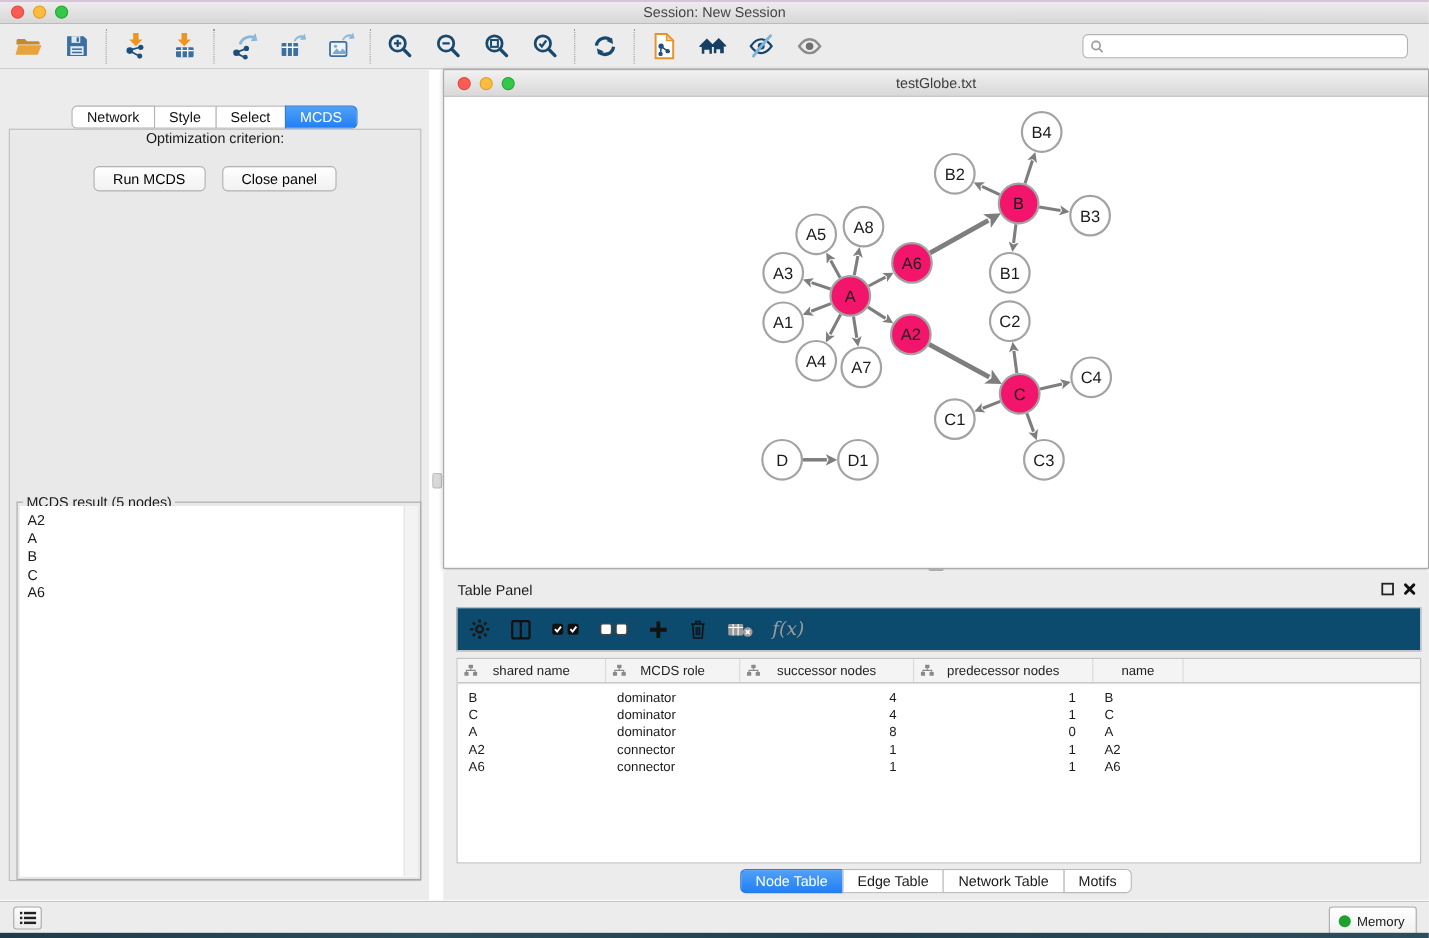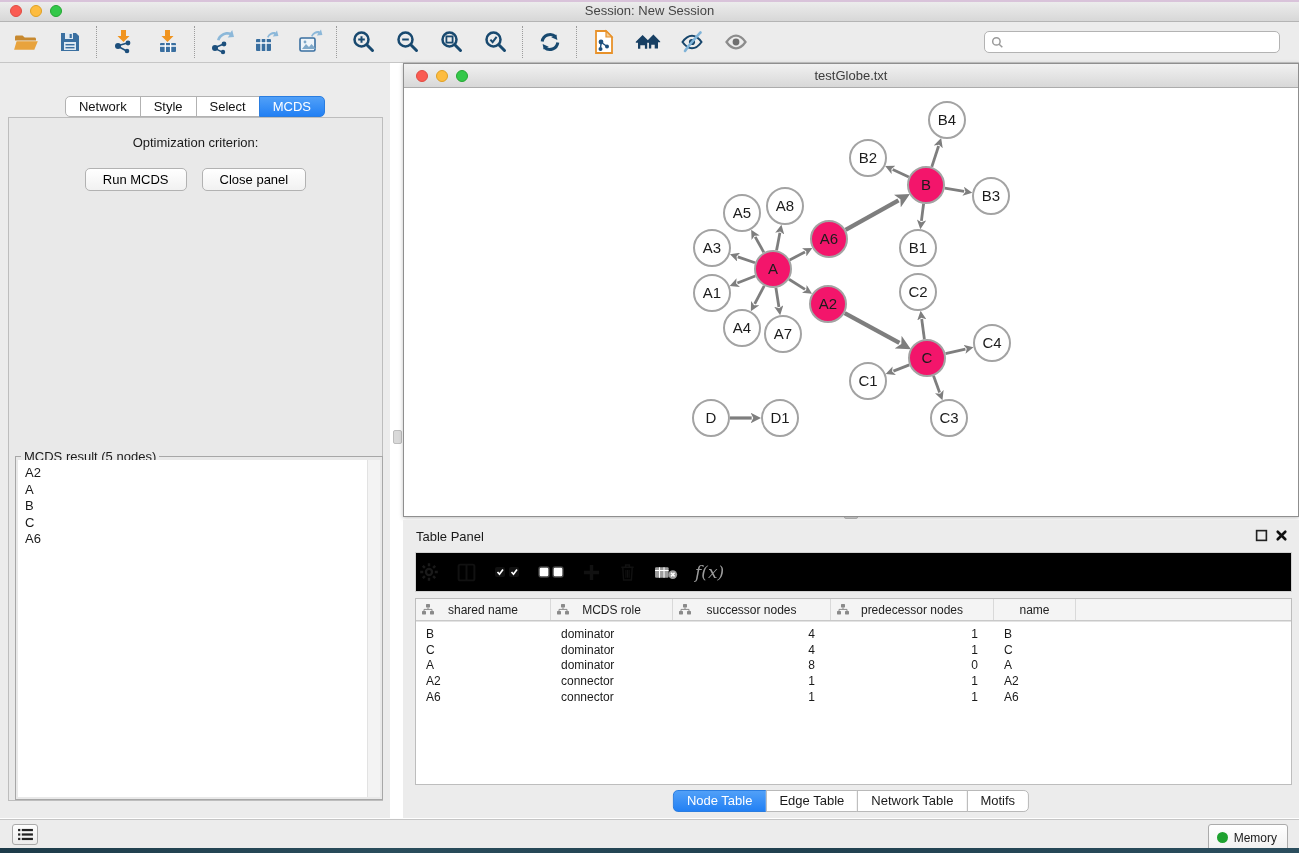--- a/index.html
+++ b/index.html
@@ -36,21 +36,21 @@
   .float-ico{position:absolute;top:9px;width:13px;height:13px;cursor:pointer}
   .close-ico{position:absolute;top:9px;width:13px;height:13px;cursor:pointer}
   .cpanel .float-ico{right:28px}.cpanel .close-ico{right:9px}
   .tabsrow{position:absolute;left:0;top:33px;width:100%;display:flex;justify-content:center}
   .tab{height:21px;line-height:19px;padding:0 13px;background:#fff;border:1px solid #b2b2b2;
     margin-left:-1px;font-size:13px;cursor:pointer;color:#111}
   .tab:first-child{border-radius:5px 0 0 5px;margin-left:0}
   .tab:last-child{border-radius:0 5px 5px 0}
   .tab.active{background:linear-gradient(#51a0f8,#2280f4);border-color:#2a7de0;color:#fff}
   .cpanel-body{position:absolute;left:8px;top:54px;width:375px;height:684px;background:#e9e9e9;border:1px solid #bdbdbd}
-  .opt-label{text-align:center;margin-top:17px;font-size:13px}
+  .opt-label{text-align:center;font-size:13px}
   .combo{position:relative;width:312px;height:23px;margin:9px auto 0;background:#fff;border:1px solid #adadad;border-radius:4px;cursor:pointer}
   .combo-text{position:absolute;left:9px;top:0;line-height:21px;font-size:13px;white-space:nowrap}
   .combo-btn{position:absolute;right:1px;top:1px;width:19px;height:19px;border-radius:3px;
     background:linear-gradient(#72b1fa,#2a7ef0);display:flex;align-items:center;justify-content:center}
   .btnrow{display:flex;justify-content:center;gap:15px;margin-top:18px}
   .btn{height:23px;line-height:21px;padding:0 17px;background:linear-gradient(#ffffff,#f1f1f1);
     border:1px solid #b2b2b2;border-radius:5px;font-size:13px;cursor:pointer;font-family:"Liberation Sans",sans-serif}
   .groupbox{position:absolute;left:6px;top:338px;width:368px;height:344px;border:1px solid #a7a7a7}
   .legend{position:absolute;left:5px;top:-8px;background:#e9e9e9;padding:0 3px;font-size:13px}
   .result-area{position:absolute;left:2px;right:2px;top:3px;bottom:2px;background:#fff;overflow:hidden}
@@ -69,22 +69,22 @@
   .nw-canvas svg{position:absolute;left:0;top:0}
   .grip{position:absolute;right:1px;bottom:1px}
 
   
   .vdiv{position:absolute;left:393px;top:430px;width:9px;height:14px;background:#d9d9d9;border:1px solid #bdbdbd;border-radius:2px}
   .hdiv{position:absolute;left:844px;top:512px;width:14px;height:7px;background:#d9d9d9;border:1px solid #bdbdbd;border-radius:2px}
 
   
   .tpanel{position:absolute;left:403px;top:520px;width:896px;height:298px;background:#ececec}
   .tpanel .float-ico{right:31px}.tpanel .close-ico{right:11px}
-  .tp-toolbar{position:absolute;left:12px;top:32px;width:877px;height:40px;background:#000000;
-    border:1px solid #d2d2d2;display:flex;align-items:center;gap:17px;padding-left:3px}
+  .tp-toolbar{position:absolute;left:12px;top:32px;width:877px;height:40px;background:#0c4a6e;
+    border:1px solid #d2d2d2;display:flex;align-items:center;gap:17px;padding-left:10px}
   .ticon{display:flex;align-items:center;justify-content:center;cursor:pointer}
   .ticon.disabled{cursor:default}
   .fx{font-family:"DejaVu Serif",serif;font-style:italic;font-size:17px;color:#9c9c9c}
   .ttable{position:absolute;left:12px;top:78px;width:877px;height:187px;background:#fff;border:1px solid #bdbdbd;overflow:hidden}
   .thead{display:flex;height:22px;background:#f4f4f4;border-bottom:1px solid #c9c9c9;box-shadow:0 1px 0 #e3e3e3}
   .th{position:relative;display:flex;align-items:center;justify-content:center;font-size:12px;color:#222;border-right:1px solid #d9d9d9}
   .th .shared-ic{position:absolute;left:6px;top:5px}
   .c0{width:135px}.c1{width:122px}.c2{width:158px}.c3{width:163px}.c4{width:82px}
   .tbody{padding-top:5px}
   .trow{display:flex;height:15.7px;font-size:12px;align-items:center}

